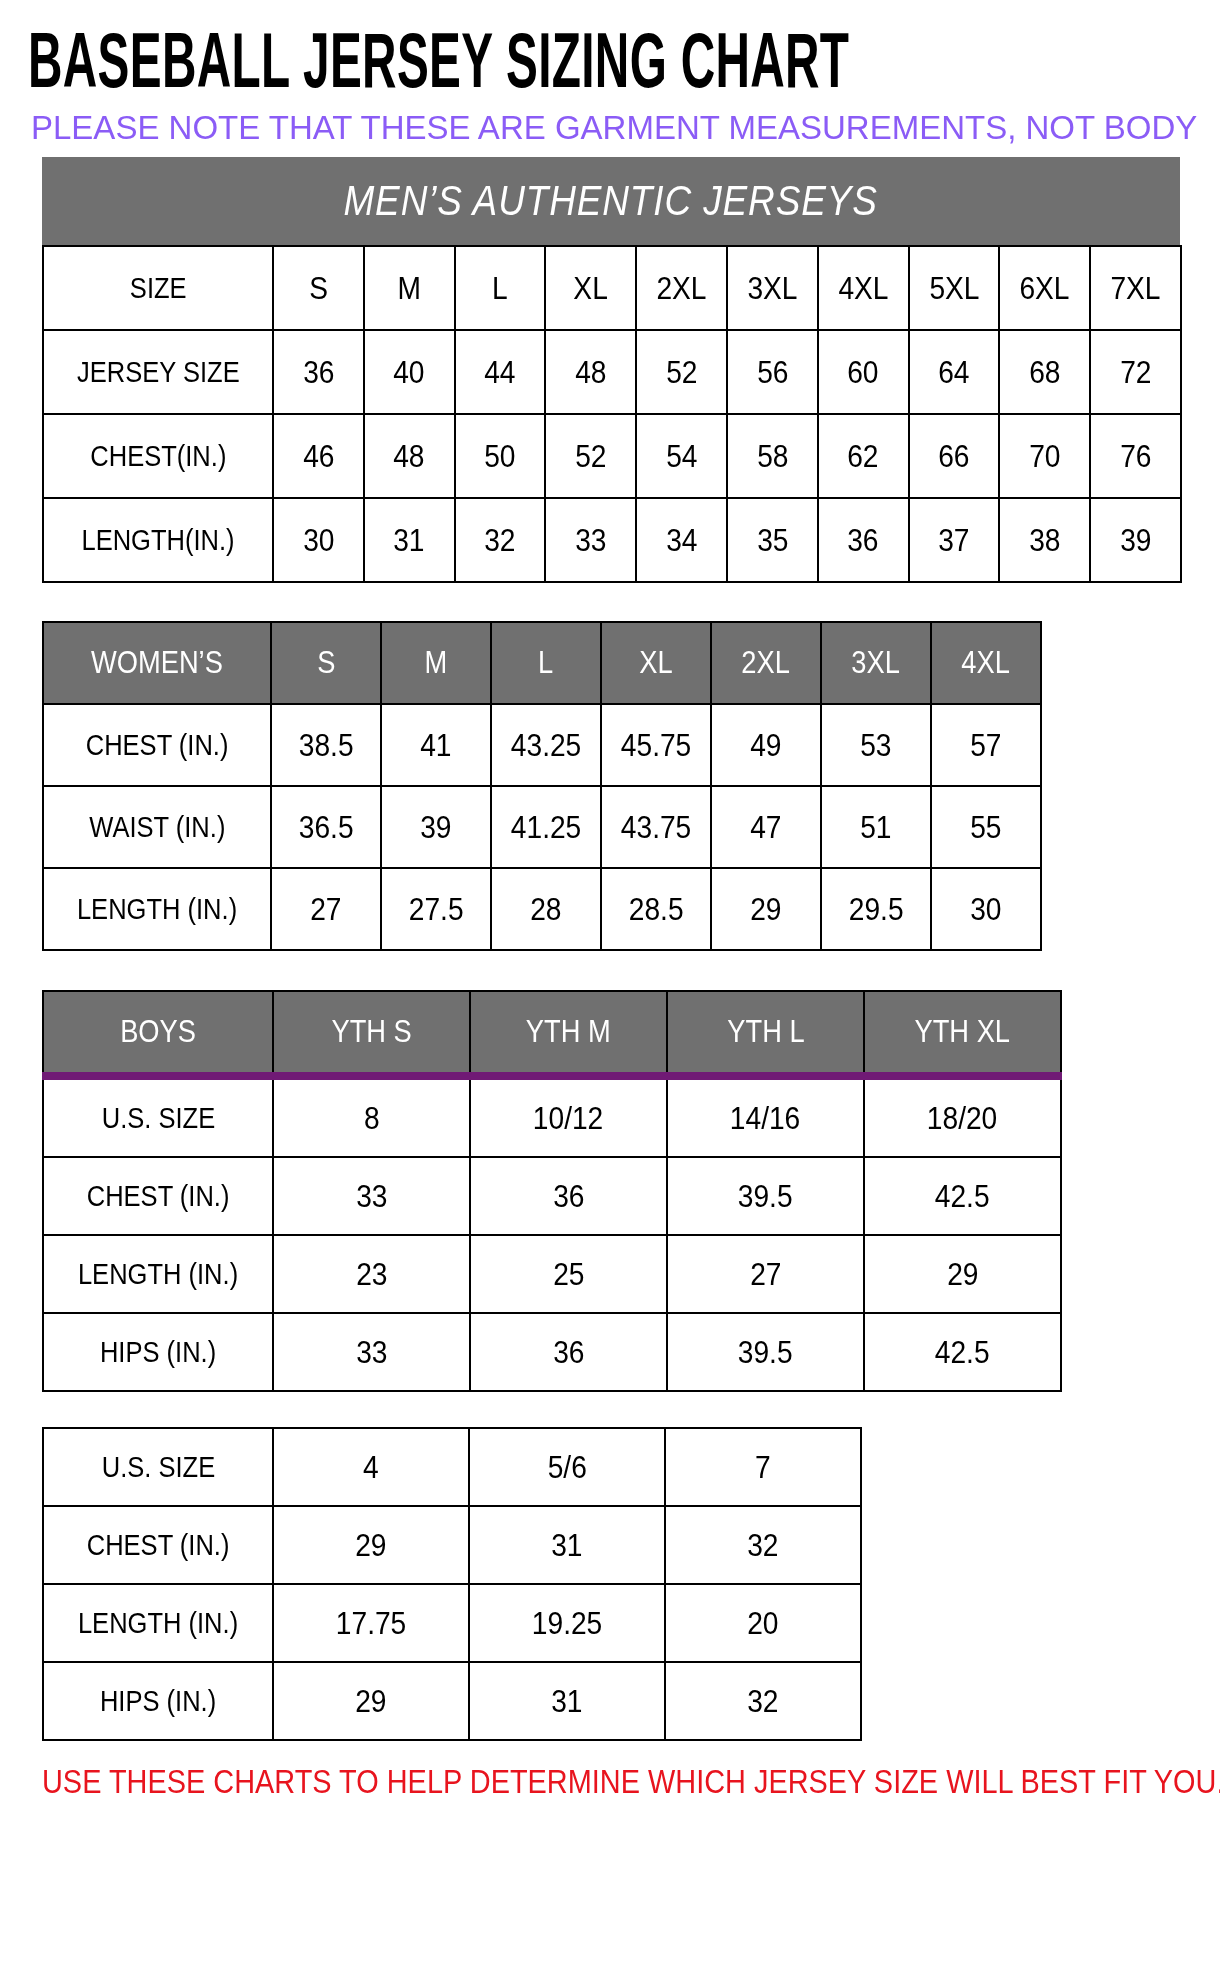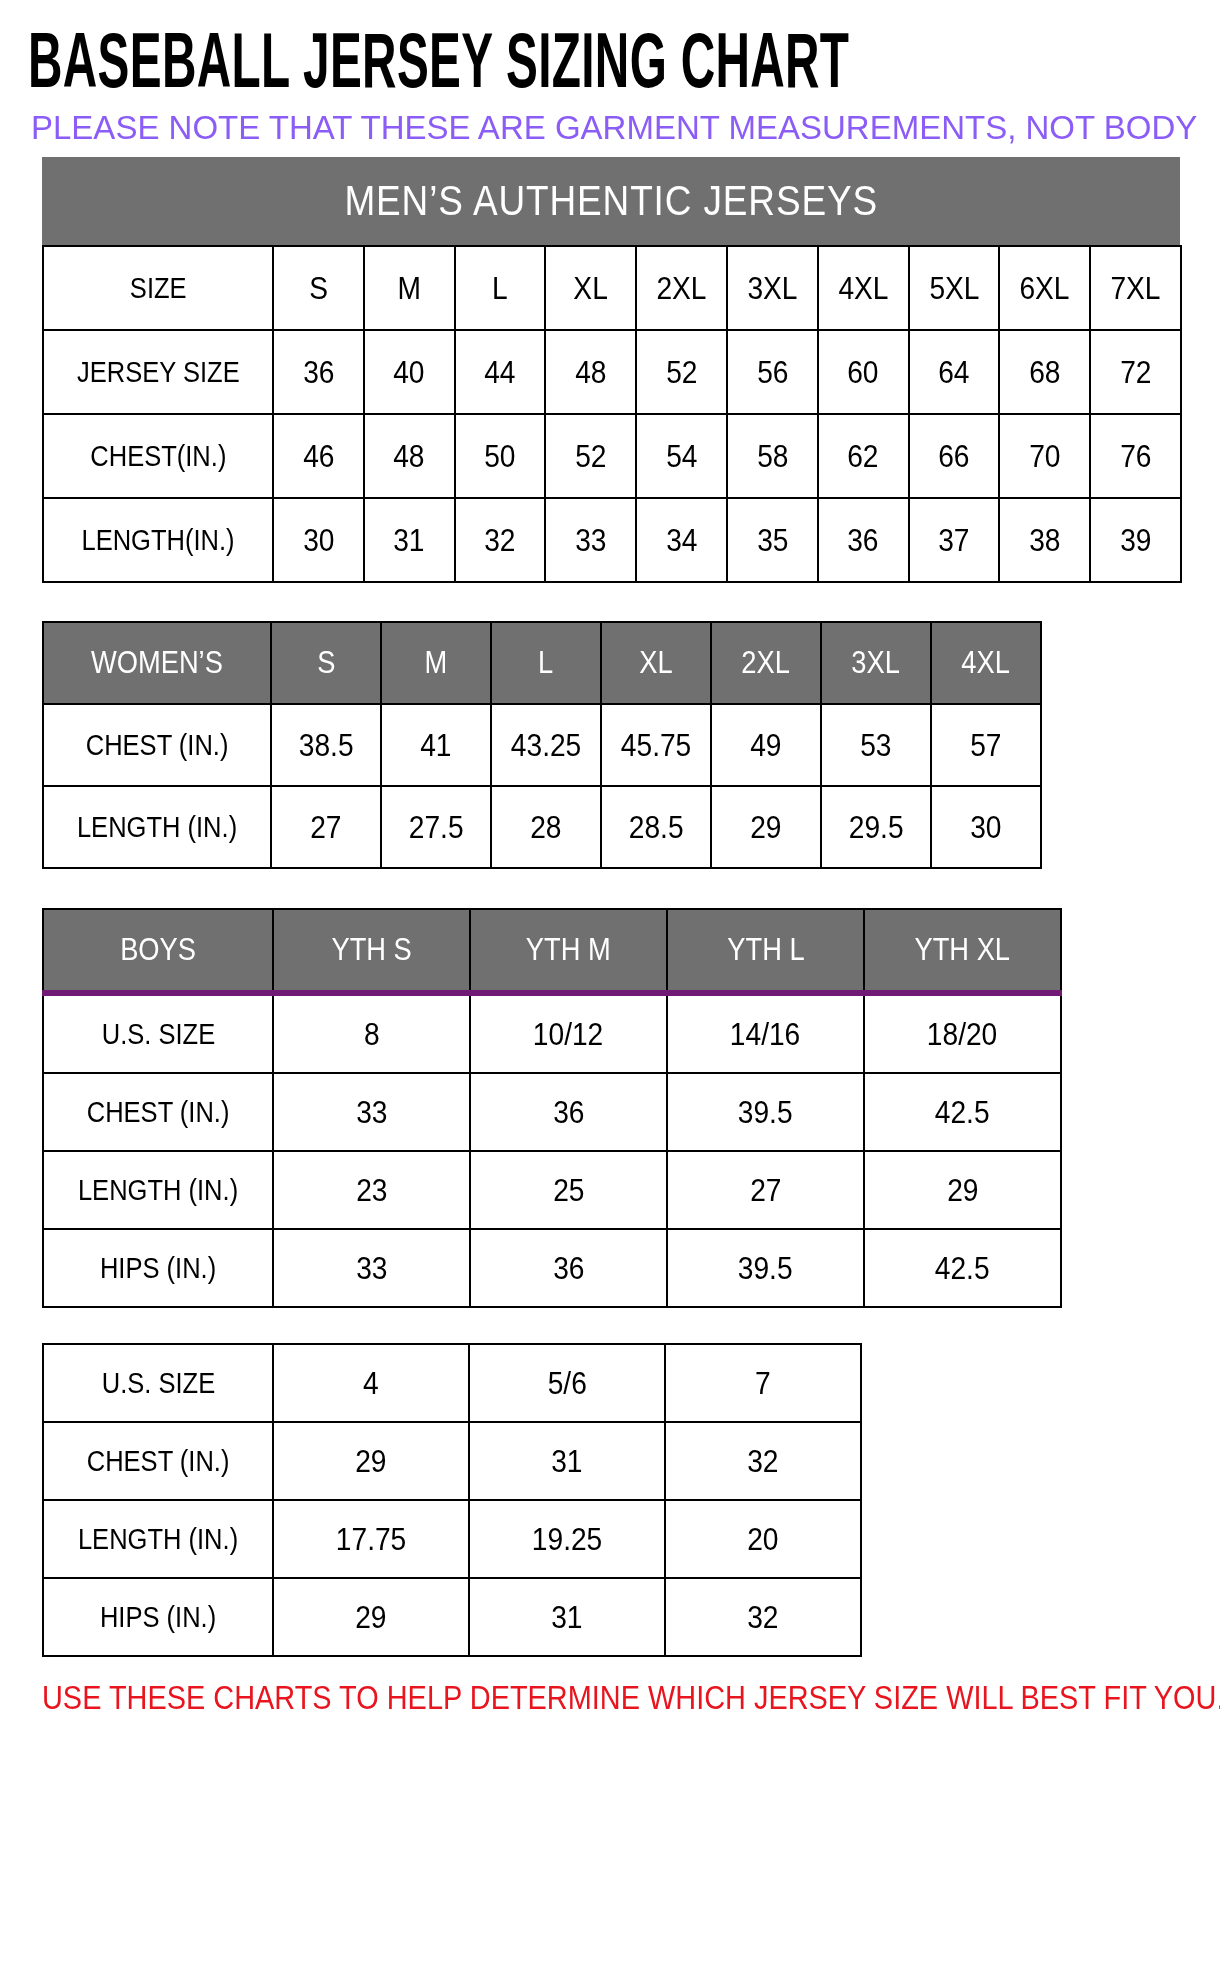--- a/index.html
+++ b/index.html
@@ -11,30 +11,30 @@
   .title{
     margin:22px 0 0 28px;font-size:77px;font-weight:bold;line-height:1;
     white-space:nowrap;transform:scaleX(0.62);transform-origin:left center;
     letter-spacing:0.5px;color:#000;
   }
   .note{margin:8px 0 0 31px;color:#8b5cf6;font-size:33px;line-height:1.25;}
   .note div{white-space:nowrap;}
   .banner{
     margin:9px 0 0 42px;width:1138px;height:88px;background:#707070;
     display:flex;align-items:center;justify-content:center;
-    color:#ffffff;font-size:42px;letter-spacing:1px;
+    color:#ffffff;font-size:42px;letter-spacing:1px;font-style:italic;
   }
   table{border-collapse:collapse;table-layout:fixed;margin-left:42px;background:#fff;}
   td,th{border:2px solid #000;text-align:center;vertical-align:middle;padding:0;font-weight:normal;}
   .c{display:inline-block;transform:scaleX(0.88);transform-origin:center center;}
   td.lab{font-size:29px;text-align:center;}
   td.val{font-size:32px;}
   td.lab .c{white-space:pre-line;line-height:1.2;}
   tr.ghead th{background:#707070;color:#ffffff;font-size:31px;height:80px;}
-  table.thick tr.ghead th{border-bottom:6px solid #701a75;}
+  table.thick tr.ghead th{border-bottom:8px solid #701a75;}
   table.mens{width:1138px;}
   table.mens td{height:82px;}
   table.womens{width:998px;margin-top:38px;padding-left:40px;}
   table.womens td{height:80px;}
   table.boys{width:1018px;margin-top:39px;}
   table.boys td{height:76px;}
   table.preschool{width:818px;margin-top:35px;}
   table.preschool td{height:76px;}
   .footer{
     margin:23px 0 0 42px;color:#e8141e;font-size:34px;line-height:1;
@@ -150,20 +150,30 @@
         <td class="lab"><span class="c">CHEST (IN.)</span></td>
         <td class="val"><span class="c">38.5</span></td>
         <td class="val"><span class="c">41</span></td>
         <td class="val"><span class="c">43.25</span></td>
         <td class="val"><span class="c">45.75</span></td>
         <td class="val"><span class="c">49</span></td>
         <td class="val"><span class="c">53</span></td>
         <td class="val"><span class="c">57</span></td>
       </tr>
       <tr>
+        <td class="lab"><span class="c">WAIST (IN.)</span></td>
+        <td class="val"><span class="c">36.5</span></td>
+        <td class="val"><span class="c">39</span></td>
+        <td class="val"><span class="c">41.25</span></td>
+        <td class="val"><span class="c">43.75</span></td>
+        <td class="val"><span class="c">47</span></td>
+        <td class="val"><span class="c">51</span></td>
+        <td class="val"><span class="c">55</span></td>
+      </tr>
+      <tr>
         <td class="lab"><span class="c">LENGTH (IN.)</span></td>
         <td class="val"><span class="c">27</span></td>
         <td class="val"><span class="c">27.5</span></td>
         <td class="val"><span class="c">28</span></td>
         <td class="val"><span class="c">28.5</span></td>
         <td class="val"><span class="c">29</span></td>
         <td class="val"><span class="c">29.5</span></td>
         <td class="val"><span class="c">30</span></td>
       </tr>
     </tbody>

